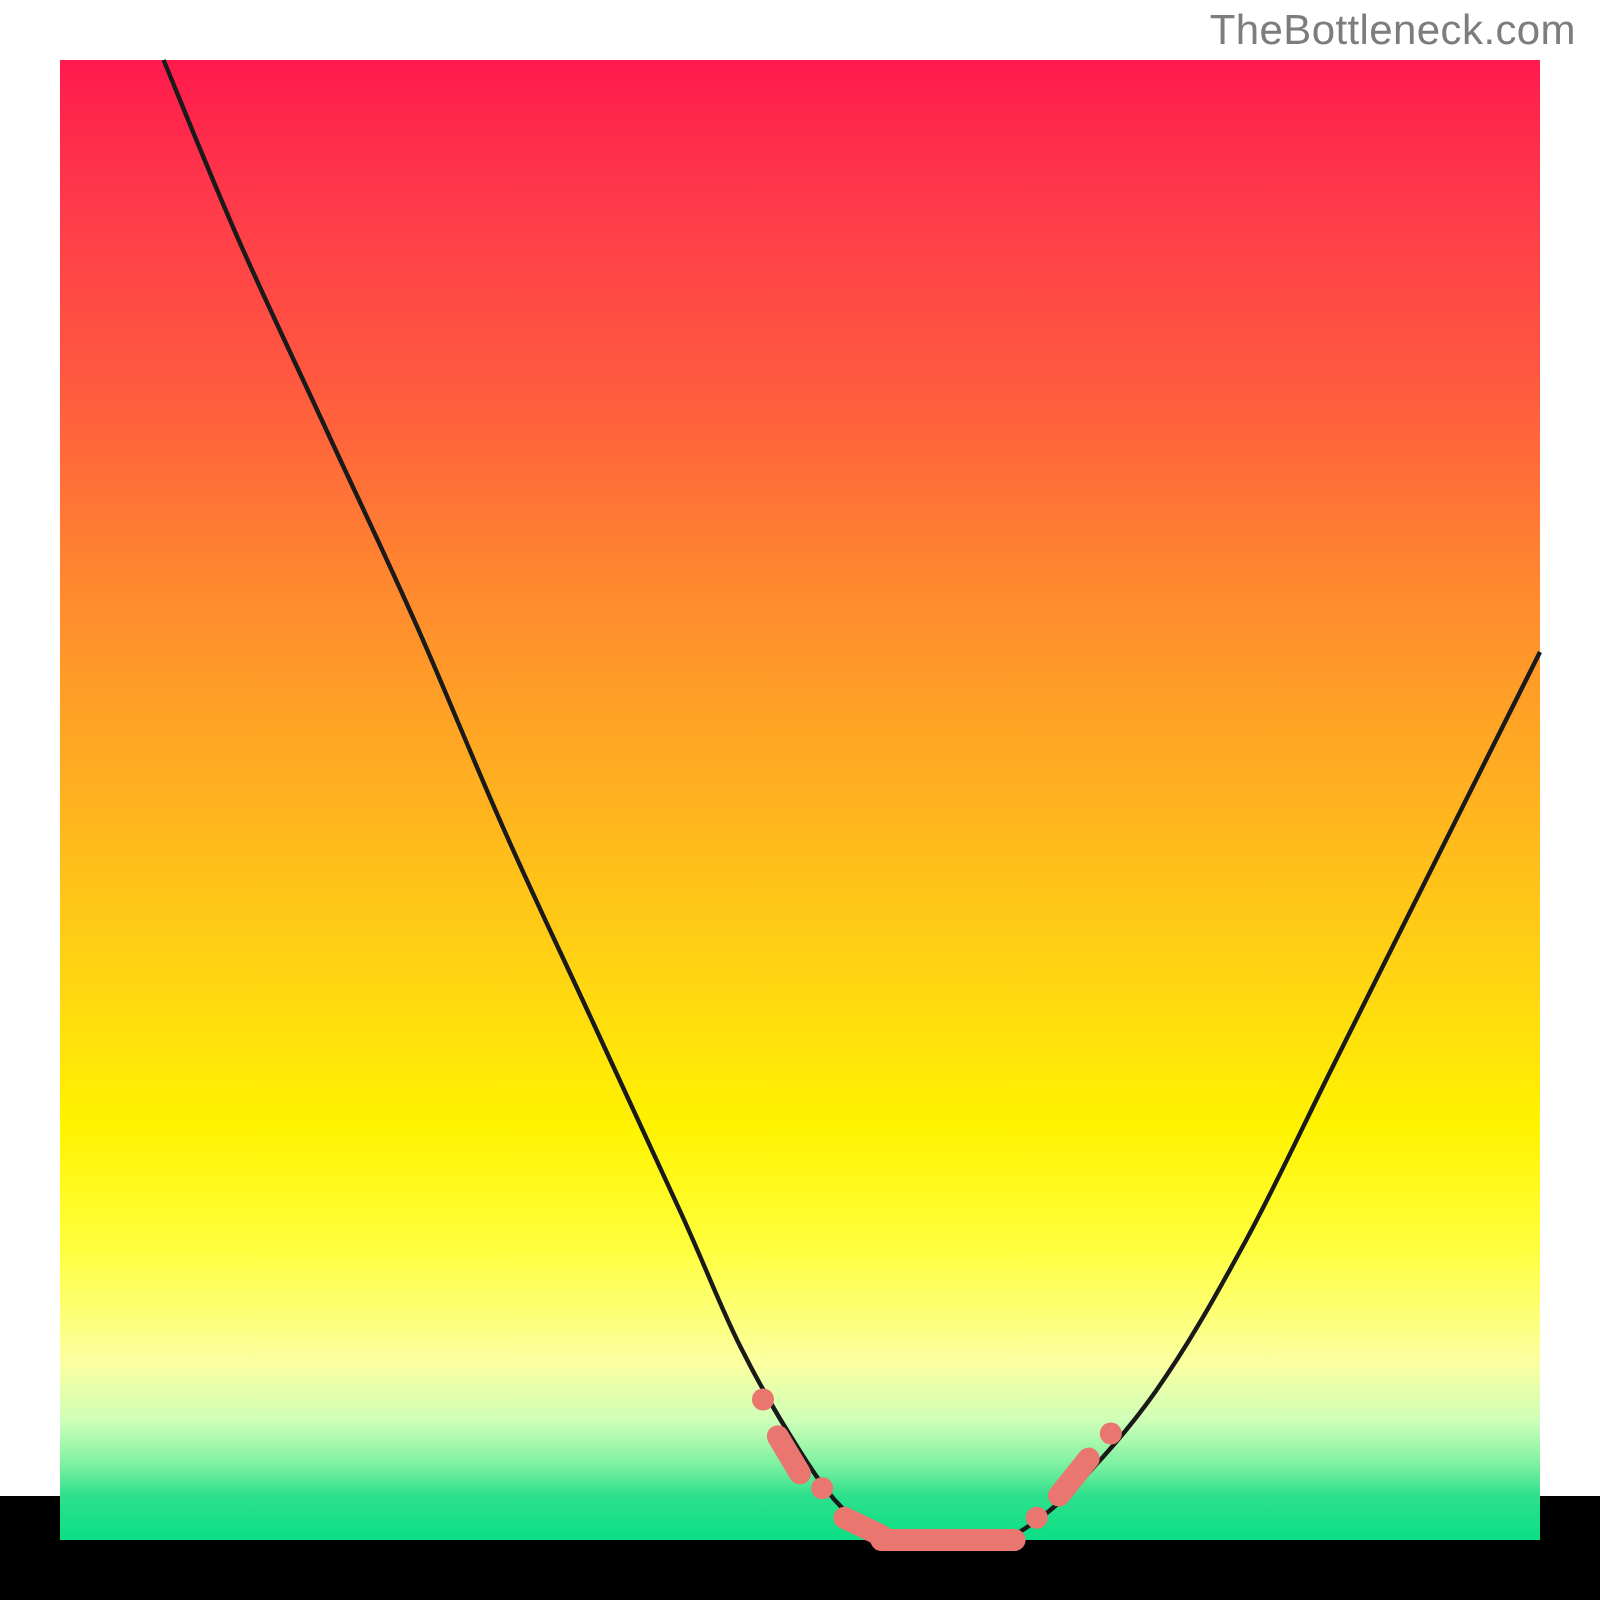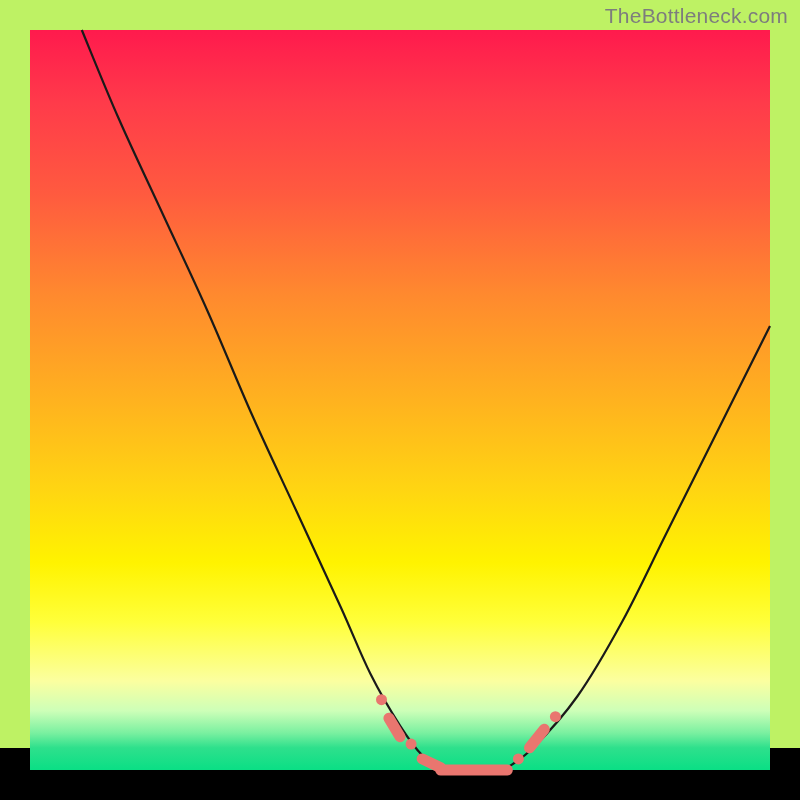--- a/index.html
+++ b/index.html
@@ -8,21 +8,21 @@
     width: 800px;
     height: 800px;
     background: #000;
     overflow: hidden;
     font-family: Arial, Helvetica, sans-serif;
   }
   .stage {
     position: relative;
     width: 800px;
     height: 748px;
-    background: #bef264;
+    background: #ffffff;
   }
   .plot {
     position: absolute;
     left: 30px;
     top: 30px;
     width: 740px;
     height: 740px;
     background: linear-gradient(
       to bottom,
       #ff1a4d 0%,

